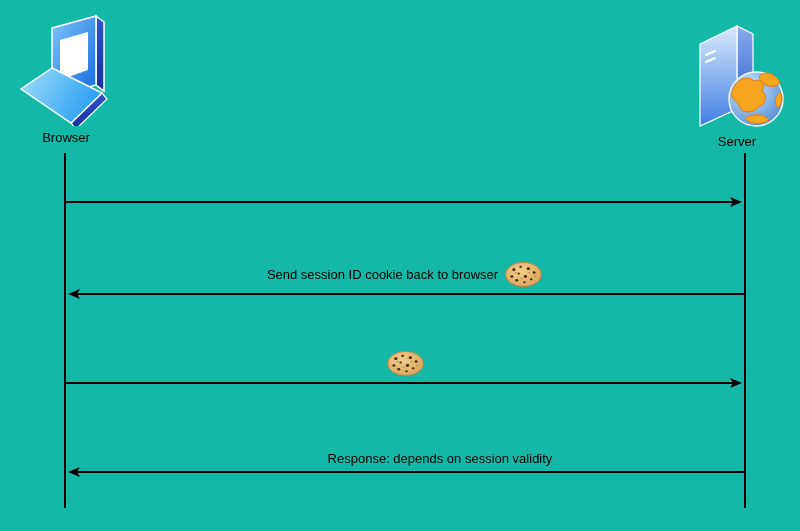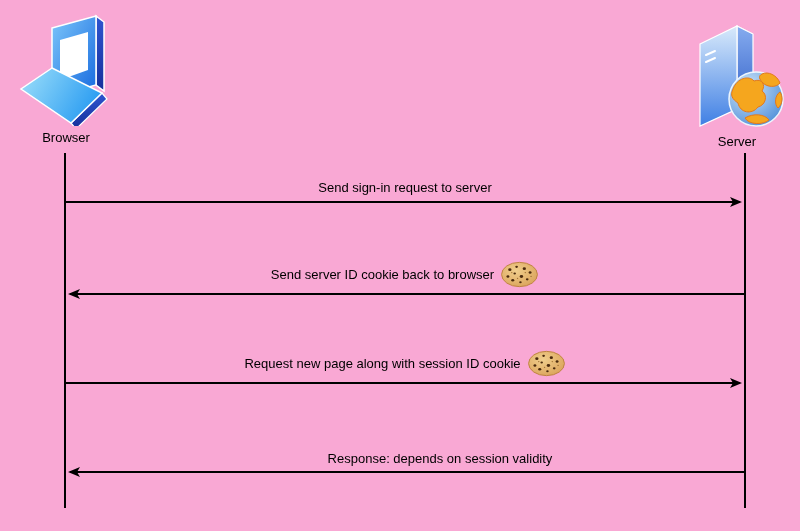--- a/index.html
+++ b/index.html
@@ -5,21 +5,21 @@
   html, body {
     margin: 0;
     padding: 0;
     background: #ffffff;
     font-family: "Liberation Sans", sans-serif;
   }
   .canvas {
     position: relative;
     width: 800px;
     height: 531px;
-    background: #f9a8d4;
+    background: #14b8a6;
     overflow: hidden;
   }
   .diagram-lines {
     position: absolute;
     left: 0; top: 0;
     width: 800px; height: 531px;
   }
   .actor {
     position: absolute;
     width: 104px;
@@ -134,26 +134,23 @@
         <circle cx="69" cy="84" r="27" fill="url(#gOcean)" stroke="#EDF5FD" stroke-width="1.5"></circle>
         <path d="M46,74 C50,63 62,60 67,66 C75,63 79,70 75,76 C81,80 79,90 71,92 C65,100 53,98 51,88 C45,84 43,80 46,74 Z" fill="#F5A61E" stroke="#E2791C" stroke-width="1"></path>
         <path d="M75,59 C81,56 90,60 93,68 C89,73 80,72 76,68 C72,64 71,61 75,59 Z" fill="#F5A61E" stroke="#E2791C" stroke-width="1"></path>
         <path d="M93,77 C96,81 96,89 91,93 C87,89 88,80 93,77 Z" fill="#F5A61E" stroke="#E2791C" stroke-width="1"></path>
         <path d="M58,103 C66,98 78,99 82,105 C76,110 62,110 58,103 Z" fill="#F5A61E" stroke="#E2791C" stroke-width="1"></path>
       </g>
     </svg>
     <div class="actor-label">Server</div>
   </div>
 
-  <div class="message msg-1">
-    <span>Send sign-in request to server</span>
-  </div>
 
   <div class="message msg-2">
-    <span>Send server ID cookie back to browser</span>
+    <span>Send session ID cookie back to browser</span>
     <svg class="cookie" viewBox="0 0 40 28" xmlns="http://www.w3.org/2000/svg">
       <defs>
         <radialGradient id="gCookie" cx="0.4" cy="0.35" r="0.9">
           <stop offset="0" stop-color="#F0CE8C"></stop>
           <stop offset="1" stop-color="#D5984E"></stop>
         </radialGradient>
       </defs>
       <ellipse cx="20" cy="14" rx="18.6" ry="12.6" fill="url(#gCookie)" stroke="#BD8140" stroke-width="1"></ellipse>
       <ellipse cx="10" cy="9" rx="1.7" ry="1.4" fill="#4A2A0E"></ellipse>
       <ellipse cx="17" cy="6" rx="1.4" ry="1.2" fill="#4A2A0E"></ellipse>
@@ -166,21 +163,20 @@
       <ellipse cx="13" cy="20" rx="1.6" ry="1.3" fill="#4A2A0E"></ellipse>
       <ellipse cx="21" cy="22" rx="1.3" ry="1.1" fill="#4A2A0E"></ellipse>
       <circle cx="26" cy="12" r="0.7" fill="#9C6B2F"></circle>
       <circle cx="12" cy="12" r="0.7" fill="#9C6B2F"></circle>
       <circle cx="18" cy="18" r="0.7" fill="#9C6B2F"></circle>
       <circle cx="32" cy="16" r="0.7" fill="#9C6B2F"></circle>
     </svg>
   </div>
 
   <div class="message msg-3">
-    <span>Request new page along with session ID cookie</span>
     <svg class="cookie" viewBox="0 0 40 28" xmlns="http://www.w3.org/2000/svg">
       <ellipse cx="20" cy="14" rx="18.6" ry="12.6" fill="url(#gCookie)" stroke="#BD8140" stroke-width="1"></ellipse>
       <ellipse cx="10" cy="9" rx="1.7" ry="1.4" fill="#4A2A0E"></ellipse>
       <ellipse cx="17" cy="6" rx="1.4" ry="1.2" fill="#4A2A0E"></ellipse>
       <ellipse cx="25" cy="8" rx="1.7" ry="1.4" fill="#4A2A0E"></ellipse>
       <ellipse cx="31" cy="12" rx="1.5" ry="1.3" fill="#4A2A0E"></ellipse>
       <ellipse cx="8" cy="16" rx="1.5" ry="1.3" fill="#4A2A0E"></ellipse>
       <ellipse cx="15" cy="13" rx="1.3" ry="1.1" fill="#4A2A0E"></ellipse>
       <ellipse cx="22" cy="16" rx="1.8" ry="1.5" fill="#4A2A0E"></ellipse>
       <ellipse cx="28" cy="19" rx="1.4" ry="1.2" fill="#4A2A0E"></ellipse>

